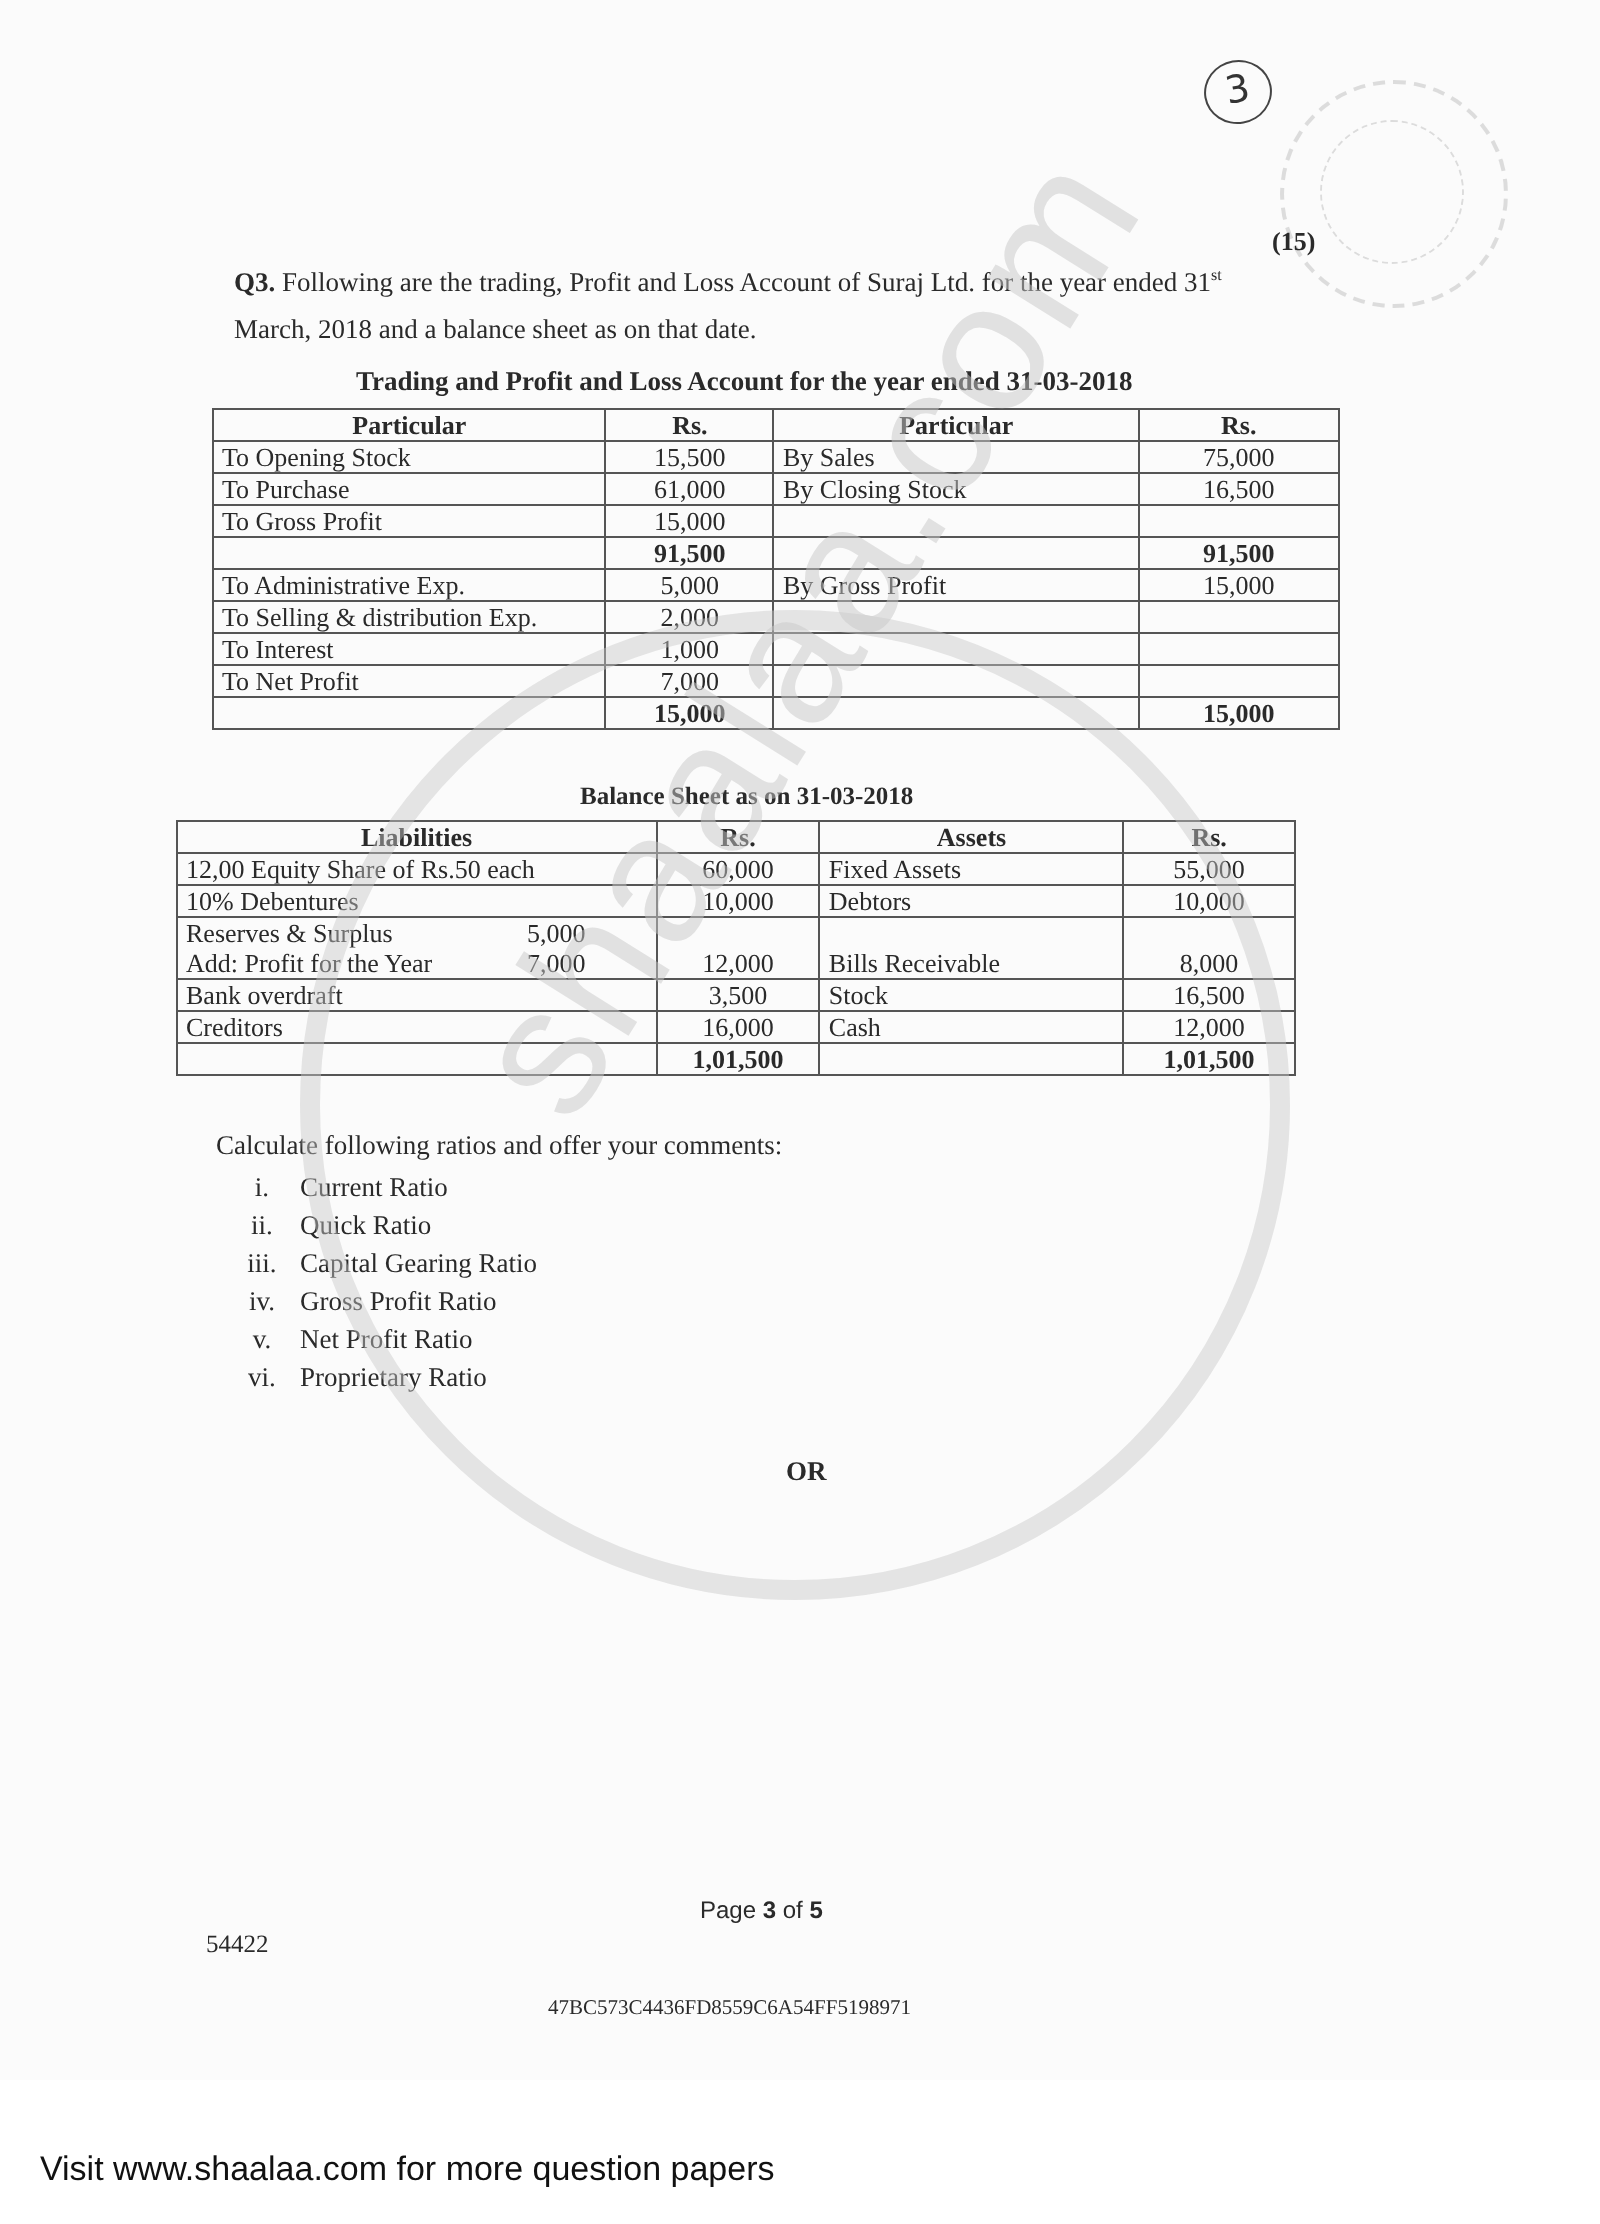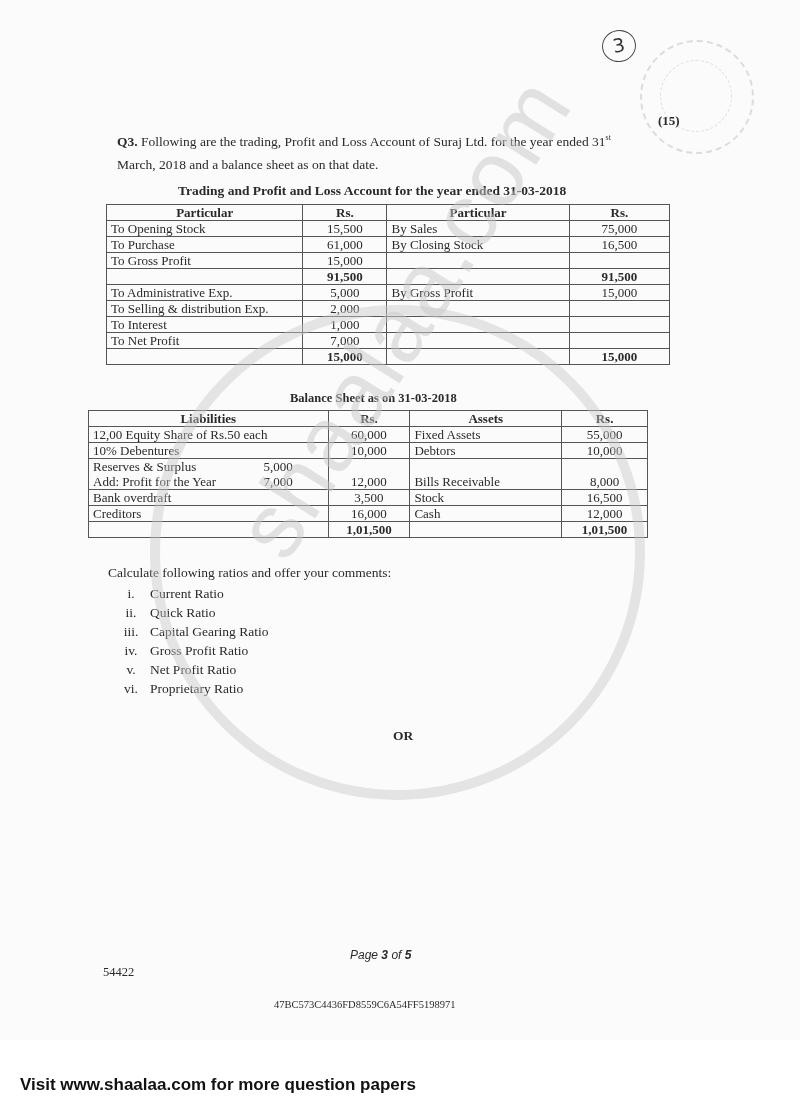--- a/index.html
+++ b/index.html
@@ -8,43 +8,43 @@
   .page { position:absolute; left:0; top:0; width:800px; height:1040px; background:#fbfbfb; }
   .wm-circle { position:absolute; left:150px; top:305px; width:495px; height:495px; border:10px solid rgba(200,200,200,0.45);
                border-radius:50%; box-sizing:border-box; }
   .wm-text { position:absolute; left:215px; top:520px; font-family:"Liberation Sans", sans-serif; font-size:92px;
              color:rgba(200,200,200,0.5); transform:rotate(-58deg); transform-origin:left top; letter-spacing:2px; white-space:nowrap; }
   .stamp { position:absolute; left:640px; top:40px; width:110px; height:110px; border:2px dashed rgba(190,190,190,0.5); border-radius:50%; }
   .stamp2 { position:absolute; left:660px; top:60px; width:70px; height:70px; border:1px dashed rgba(190,190,190,0.5); border-radius:50%; }
   .header { position:absolute; left:181px; top:36px; font-weight:bold; font-size:14px; }
   .circ3 { position:absolute; left:602px; top:30px; width:32px; height:30px; border:1.5px solid #444; border-radius:50%;
            font-family:"DejaVu Sans", sans-serif; font-size:19px; text-align:center; line-height:29px; color:#333; transform:rotate(-10deg); }
-  .marks { position:absolute; left:636px; top:113px; font-weight:bold; font-size:13px;margin-left:22px; }
+  .marks { position:absolute; left:636px; top:113px; font-weight:bold; font-size:13px; }
   .q-line1 { position:absolute; left:117px; top:133px; font-size:13.5px; }
   .q-line2 { position:absolute; left:117px; top:157px; font-size:13.5px; }
   .qno { font-weight:bold; }
   sup { font-size:8px; }
   .tbl-title { position:absolute; font-weight:bold; font-size:13.5px; }
   table { position:absolute; border-collapse:collapse; font-size:13px; }
   td, th { border:1px solid #555; padding:0 4px; height:15px; line-height:15px; }
   th { font-weight:bold; text-align:center; }
   td.num { text-align:center; }
   td.bold { font-weight:bold; }
   .tpl { left:106px; top:204px; width:564px; }
   .bs { left:88px; top:410px; width:560px; }
   .calc { position:absolute; left:108px; top:565px; font-size:13.5px; }
   .ratios { position:absolute; left:112px; top:584px; font-size:13.5px; list-style:none; margin:0; padding:0; }
   .ratios li { height:19px; line-height:19px; display:flex; }
   .ratios .rn { width:38px; text-align:center; }
   .or { position:absolute; left:393px; top:728px; font-weight:bold; font-size:13.5px; }
-  .pageno { position:absolute; left:350px; top:948px; font-family:"Liberation Sans", sans-serif; font-size:12px;font-style:italic; }
+  .pageno { position:absolute; left:350px; top:948px; font-family:"Liberation Sans", sans-serif; font-size:12px; }
   .pageno b { font-weight:bold; }
   .code { position:absolute; left:103px; top:965px; font-size:12.5px; }
   .hash { position:absolute; left:274px; top:999px; font-size:10.5px; }
-  .footer { position:absolute; left:20px; top:1075px; font-family:"Liberation Sans", sans-serif; font-size:17px; color:#111;font-weight:bold; }
+  .footer { position:absolute; left:20px; top:1075px; font-family:"Liberation Sans", sans-serif; font-size:17px; color:#111; }
 </style>
 </head>
 <body>
 
 <div class="page">
   <div class="stamp"></div>
   <div class="stamp2"></div>
 
   <div class="circ3">3</div>
 

